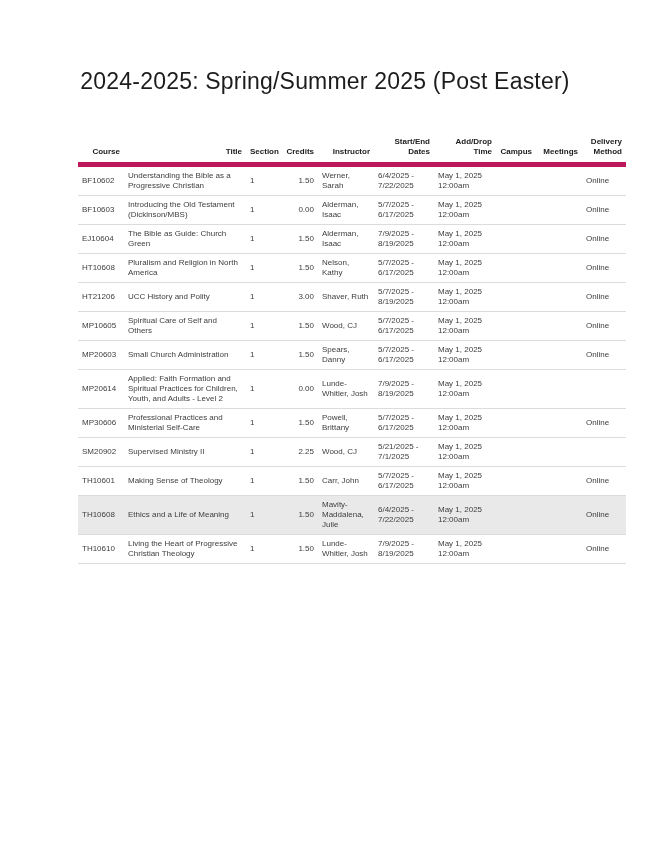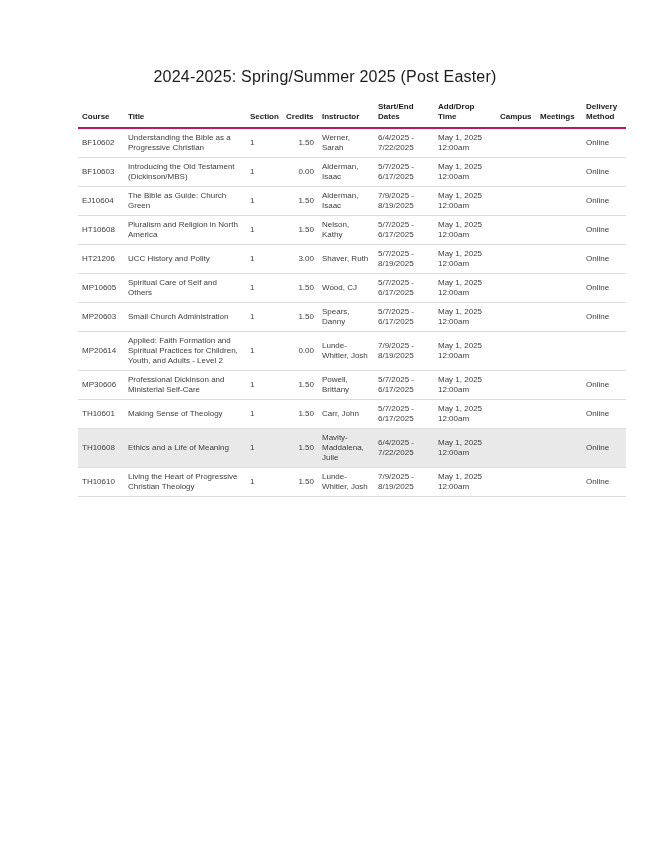--- a/index.html
+++ b/index.html
@@ -13,42 +13,42 @@
     color: #3d3d3d;
     -webkit-font-smoothing: antialiased;
   }
   .page {
     width: 650px;
     height: 841px;
     padding-top: 68px;
     overflow: hidden;
   }
   .page-title {
-    font-size: 16px;
+    font-size: 23px;
     font-weight: 400;
     color: #1c1c1c;
     text-align: center;
-    margin: 0 0 14px 0;
+    margin: 0 0 40px 0;
     letter-spacing: 0.2px;
   }
   table.course-table {
     border-collapse: collapse;
     table-layout: fixed;
     margin-left: 78px;
     width: 548px;
     font-size: 8px;
     line-height: 1.25;
   }
   th {
     font-weight: 700;
     color: #1c1c1c;
-    text-align: left;
+    text-align: right;
     vertical-align: bottom;
     padding: 2px 4px 5px 4px;
-    border-bottom: 2px solid #be185d;
+    border-bottom: 5px solid #be185d;
   }
   td {
     padding: 4px;
     vertical-align: middle;
     border-bottom: 1px solid #dcdcdc;
     color: #3d3d3d;
     word-wrap: break-word;
   }
   
   .col-course     { width: 46px; }
@@ -179,29 +179,41 @@
           <td class="col-credits">0.00</td>
           <td class="col-instructor">Lunde-Whitler, Josh</td>
           <td class="col-dates">7/9/2025 - 8/19/2025</td>
           <td class="col-add_drop">May 1, 2025 12:00am</td>
           <td class="col-campus"></td>
           <td class="col-meetings"></td>
           <td class="col-delivery"></td>
         </tr>
         <tr>
           <td class="col-course">MP30606</td>
-          <td class="col-title">Professional Dickinson and Ministerial Self-Care</td>
+          <td class="col-title">Professional Practices and Ministerial Self-Care</td>
           <td class="col-section">1</td>
           <td class="col-credits">1.50</td>
           <td class="col-instructor">Powell, Brittany</td>
           <td class="col-dates">5/7/2025 - 6/17/2025</td>
           <td class="col-add_drop">May 1, 2025 12:00am</td>
           <td class="col-campus"></td>
           <td class="col-meetings"></td>
           <td class="col-delivery">Online</td>
+        </tr>
+        <tr>
+          <td class="col-course">SM20902</td>
+          <td class="col-title">Supervised Ministry II</td>
+          <td class="col-section">1</td>
+          <td class="col-credits">2.25</td>
+          <td class="col-instructor">Wood, CJ</td>
+          <td class="col-dates">5/21/2025 - 7/1/2025</td>
+          <td class="col-add_drop">May 1, 2025 12:00am</td>
+          <td class="col-campus"></td>
+          <td class="col-meetings"></td>
+          <td class="col-delivery"></td>
         </tr>
         <tr>
           <td class="col-course">TH10601</td>
           <td class="col-title">Making Sense of Theology</td>
           <td class="col-section">1</td>
           <td class="col-credits">1.50</td>
           <td class="col-instructor">Carr, John</td>
           <td class="col-dates">5/7/2025 - 6/17/2025</td>
           <td class="col-add_drop">May 1, 2025 12:00am</td>
           <td class="col-campus"></td>

